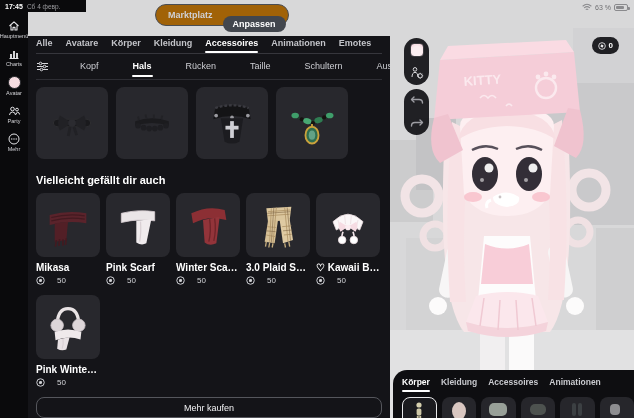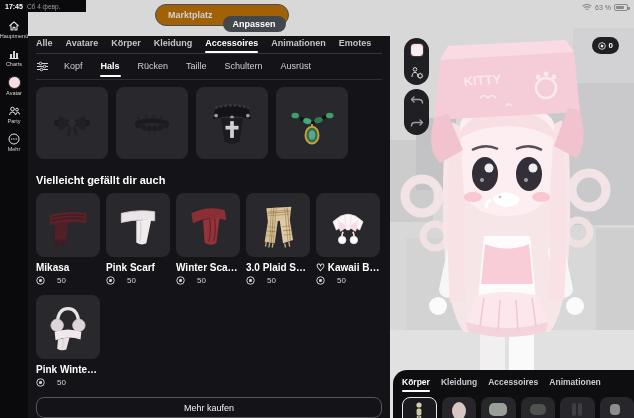--- a/index.html
+++ b/index.html
@@ -32,21 +32,21 @@
   .rail-label { font-size:5.5px; color:#d4d4d8; }
   .rail-avatar { width:13px; height:13px; border-radius:50%; background:radial-gradient(circle at 45% 40%, #f6dde2 55%, #e9c4cd); border:1px solid #3a3a3e; }
 
   
   .panel { position:absolute; left:28px; top:36px; width:362px; height:382px; background:#141418; z-index:20;
     padding:0 8px; overflow:hidden; }
   .cat-row { display:flex; gap:13px; align-items:flex-end; height:18px; border-bottom:1px solid #36363c; }
   .cat-tab { font-size:9px; font-weight:bold; color:#c3c4c9; padding-bottom:5px; position:relative; cursor:pointer; white-space:nowrap; }
   .cat-tab.active { color:#fff; }
   .cat-tab.active::after { content:""; position:absolute; left:0; right:0; bottom:0; height:2px; background:#fff; border-radius:1px; }
-  .sub-row { display:flex; gap:0; align-items:center; height:26px; border-bottom:1px solid #2e2e34; }
+  .sub-row { display:flex; gap:16px; align-items:center; height:26px; border-bottom:1px solid #2e2e34; }
   .sub-tab { font-size:9px; color:#cdced3; padding:6px 9px 7px; position:relative; cursor:pointer; white-space:nowrap; }
   .sub-tab.active { color:#fff; font-weight:bold; }
   .sub-tab.active::after { content:""; position:absolute; left:8px; right:8px; bottom:1px; height:2px; background:#fff; border-radius:1px; }
   .filter-btn { padding:0 6px 0 0; display:flex; align-items:center; cursor:pointer; }
 
   .row1 { display:flex; gap:8px; margin-top:7px; }
   .tile { background:#28282d; border-radius:8px; display:flex; align-items:center; justify-content:center; cursor:pointer; }
   .tile.t72 { width:72px; height:72px; }
   .tile.t64 { width:64px; height:64px; }
   .heading { font-size:11px; font-weight:bold; color:#fff; margin-top:15px; }

